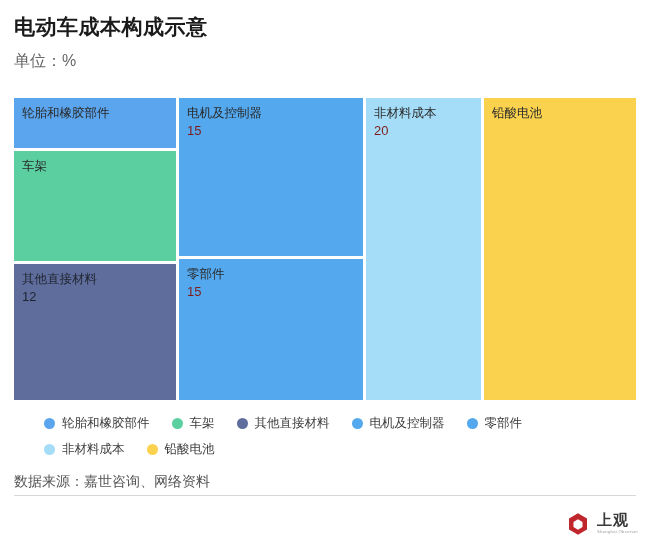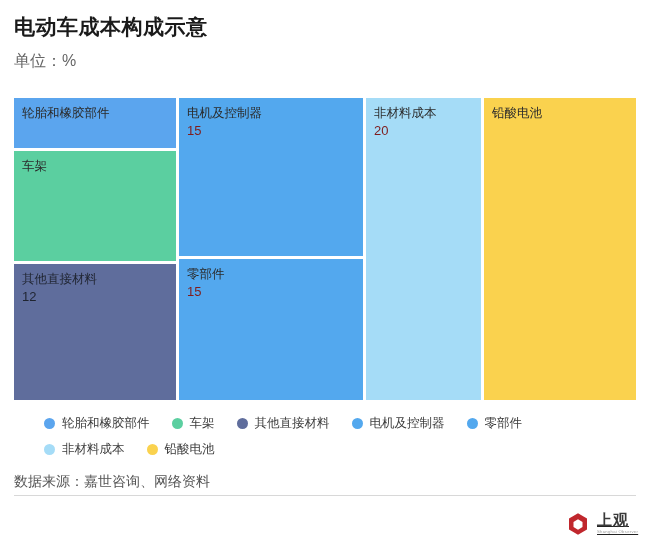--- a/index.html
+++ b/index.html
@@ -148,21 +148,20 @@
   .logo-mark {
     width: 24px;
     height: 24px;
     flex: 0 0 auto;
     margin-right: 7px;
   }
   .logo-text-wrap {
     display: flex;
     flex-direction: column;
     justify-content: center;
-    text-decoration: underline;
   }
   .logo-cn {
     font-size: 15px;
     font-weight: bold;
     color: #3a3a3a;
     line-height: 1.05;
     letter-spacing: 1px;
     font-family: "Liberation Serif", "DejaVu Serif", serif;
   }
   .logo-en {

